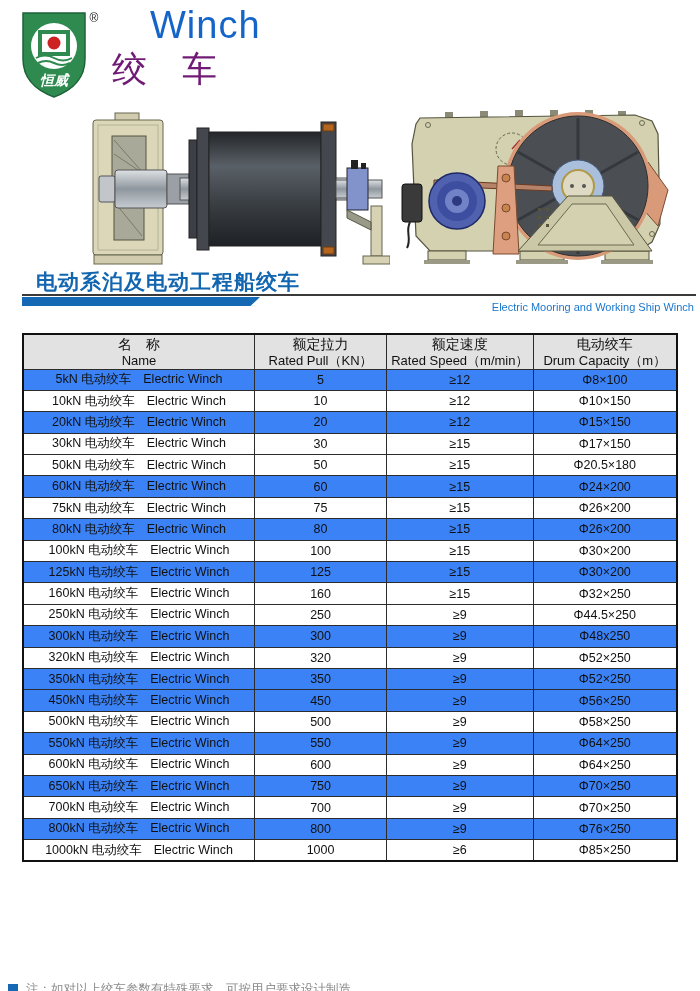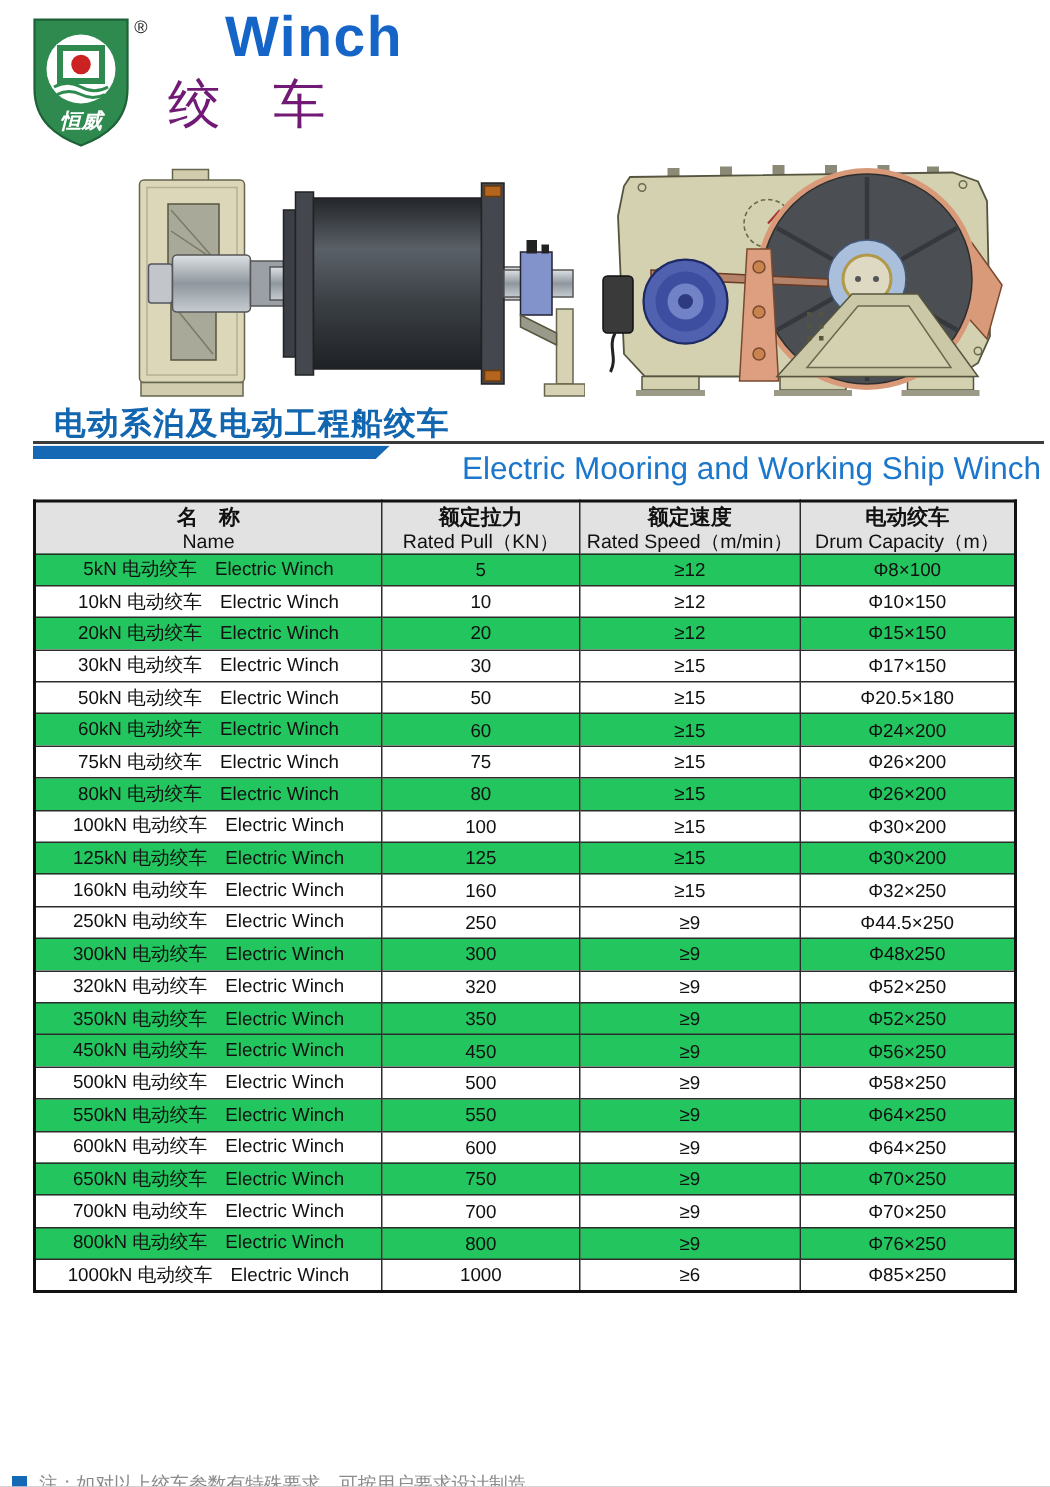--- a/index.html
+++ b/index.html
@@ -1,49 +1,49 @@
 <!DOCTYPE html>
 <html><head>
 <meta charset="utf-8">
 <style>
   * { box-sizing: border-box; }
   body { margin:0; background:#888; font-family:"Liberation Sans","DejaVu Sans",sans-serif; }
   .page { position:relative; width:700px; height:991px; background:#ffffff; overflow:hidden; margin:0 auto; }
 
   
   .logo { position:absolute; left:18px; top:8px; width:86px; height:96px; }
-  .title-en { position:absolute; left:150px; top:4px; font-size:38px; font-weight:bold; color:#1565c8; letter-spacing:1px; }
+  .title-en { position:absolute; left:150px; top:4px; font-size:38px; font-weight:normal; color:#1565c8; letter-spacing:1px; }
   .title-zh { position:absolute; left:112px; top:46px; font-size:35px; font-weight:normal; color:#701a75; }
 
   
   .drawing-left  { position:absolute; left:85px;  top:110px; }
   .drawing-right { position:absolute; left:400px; top:104px; }
 
   
   .section-title-zh { position:absolute; left:21px; top:268px; font-size:21px; font-weight:bold; color:#1266b0; letter-spacing:1px;margin-left:15px; }
   .section-rule { position:absolute; left:22px; top:294px; width:674px; height:2px; background:#3a3a3a; }
   .section-bar { position:absolute; left:22px; top:297px; width:238px; height:9px; background:#1468b4;
                  clip-path:polygon(0 0,100% 0,96% 100%,0 100%); }
   .section-subtitle { position:absolute; left:0; top:301px; width:694px; text-align:right;
-                      font-size:21px; color:#1b77cc; }
+                      font-size:11px; color:#1b77cc; }
 
   
   .table-wrap { position:absolute; left:22px; top:333px; width:656px; }
   table.spec { width:656px; border-collapse:collapse; table-layout:fixed; border:2px solid #111;
                font-size:12.5px; color:#111; }
   table.spec col.c-name { width:35.4%; }
   table.spec col.c-pull { width:20.2%; }
   table.spec col.c-speed{ width:22.4%; }
   table.spec col.c-cap  { width:22.0%; }
   table.spec th, table.spec td { border:1px solid #2c2c2c; text-align:center; vertical-align:middle; padding:0; }
   table.spec thead th { height:35px; background:#e2e2e2; }
-  table.spec thead .h-zh { font-size:14px; font-weight:bold; line-height:17px; }
+  table.spec thead .h-zh { font-size:14px; font-weight:normal; line-height:17px; }
   table.spec thead .h-en { font-size:13px; font-weight:normal; line-height:15px; }
   table.spec tbody td { height:21.4px; background:#ffffff; }
-  table.spec tbody tr.odd td { background:#22c55e; }
+  table.spec tbody tr.odd td { background:#3b82f6; }
   td.name .zh { }
   td.name .en { margin-left:12px; }
 
   
   .footnote { position:absolute; left:8px; top:982px; width:680px; display:flex; align-items:flex-start; gap:8px; }
   .footnote .bullet { width:10px; height:10px; margin-top:2px; background:#1468b4; flex:0 0 auto; }
   .footnote .txt { font-size:12.5px; line-height:15px; color:#8a8a8a; white-space:nowrap; }
 </style>
 </head>
 <body>

